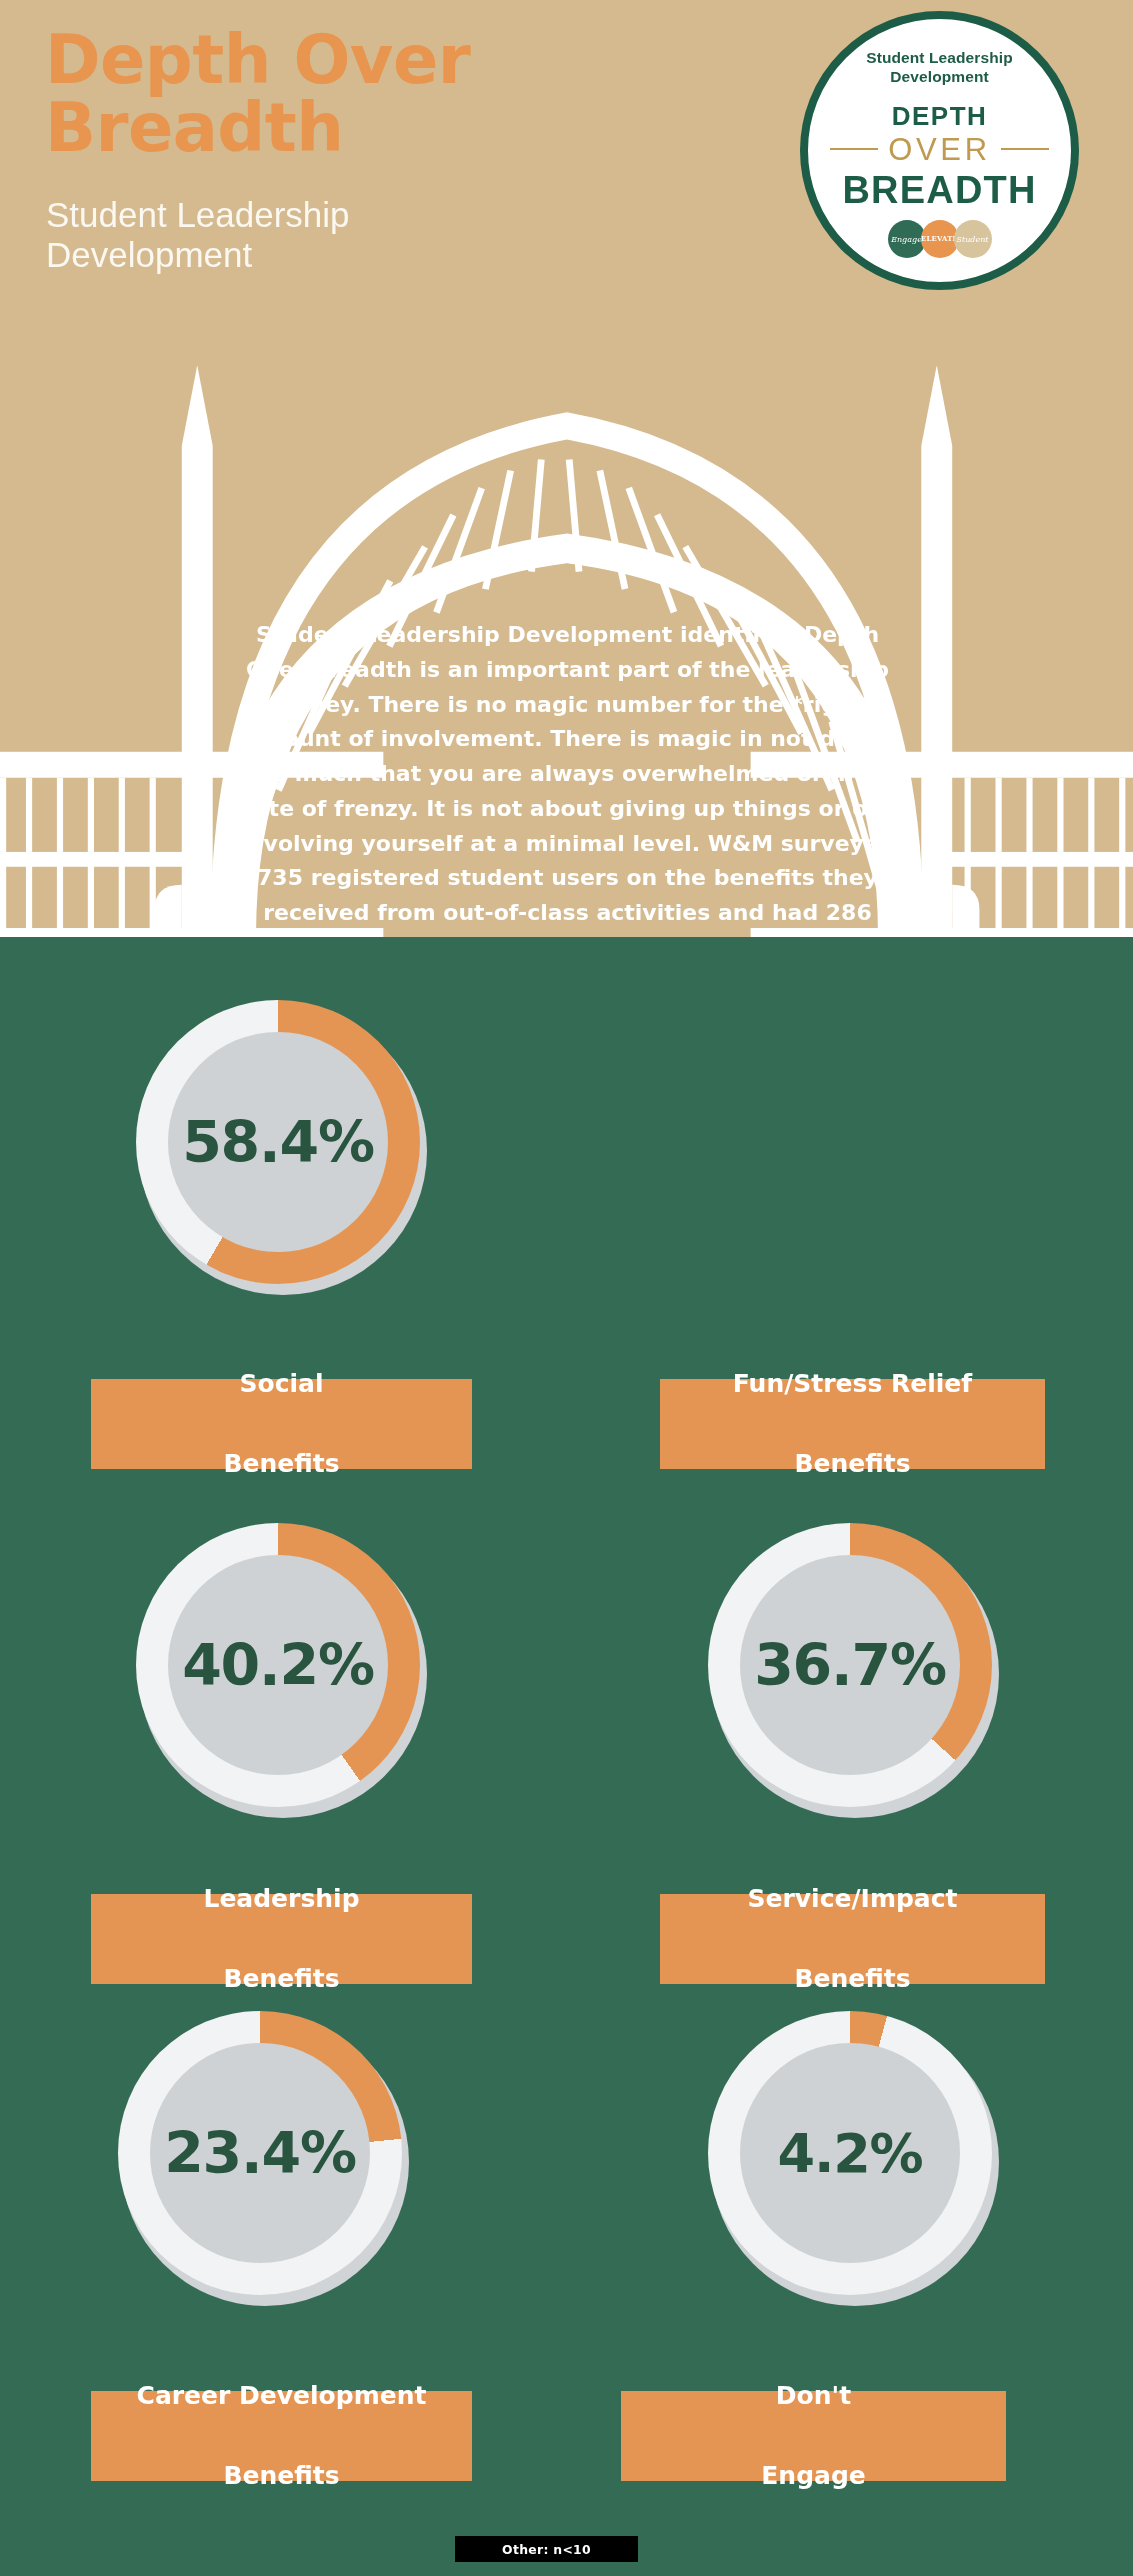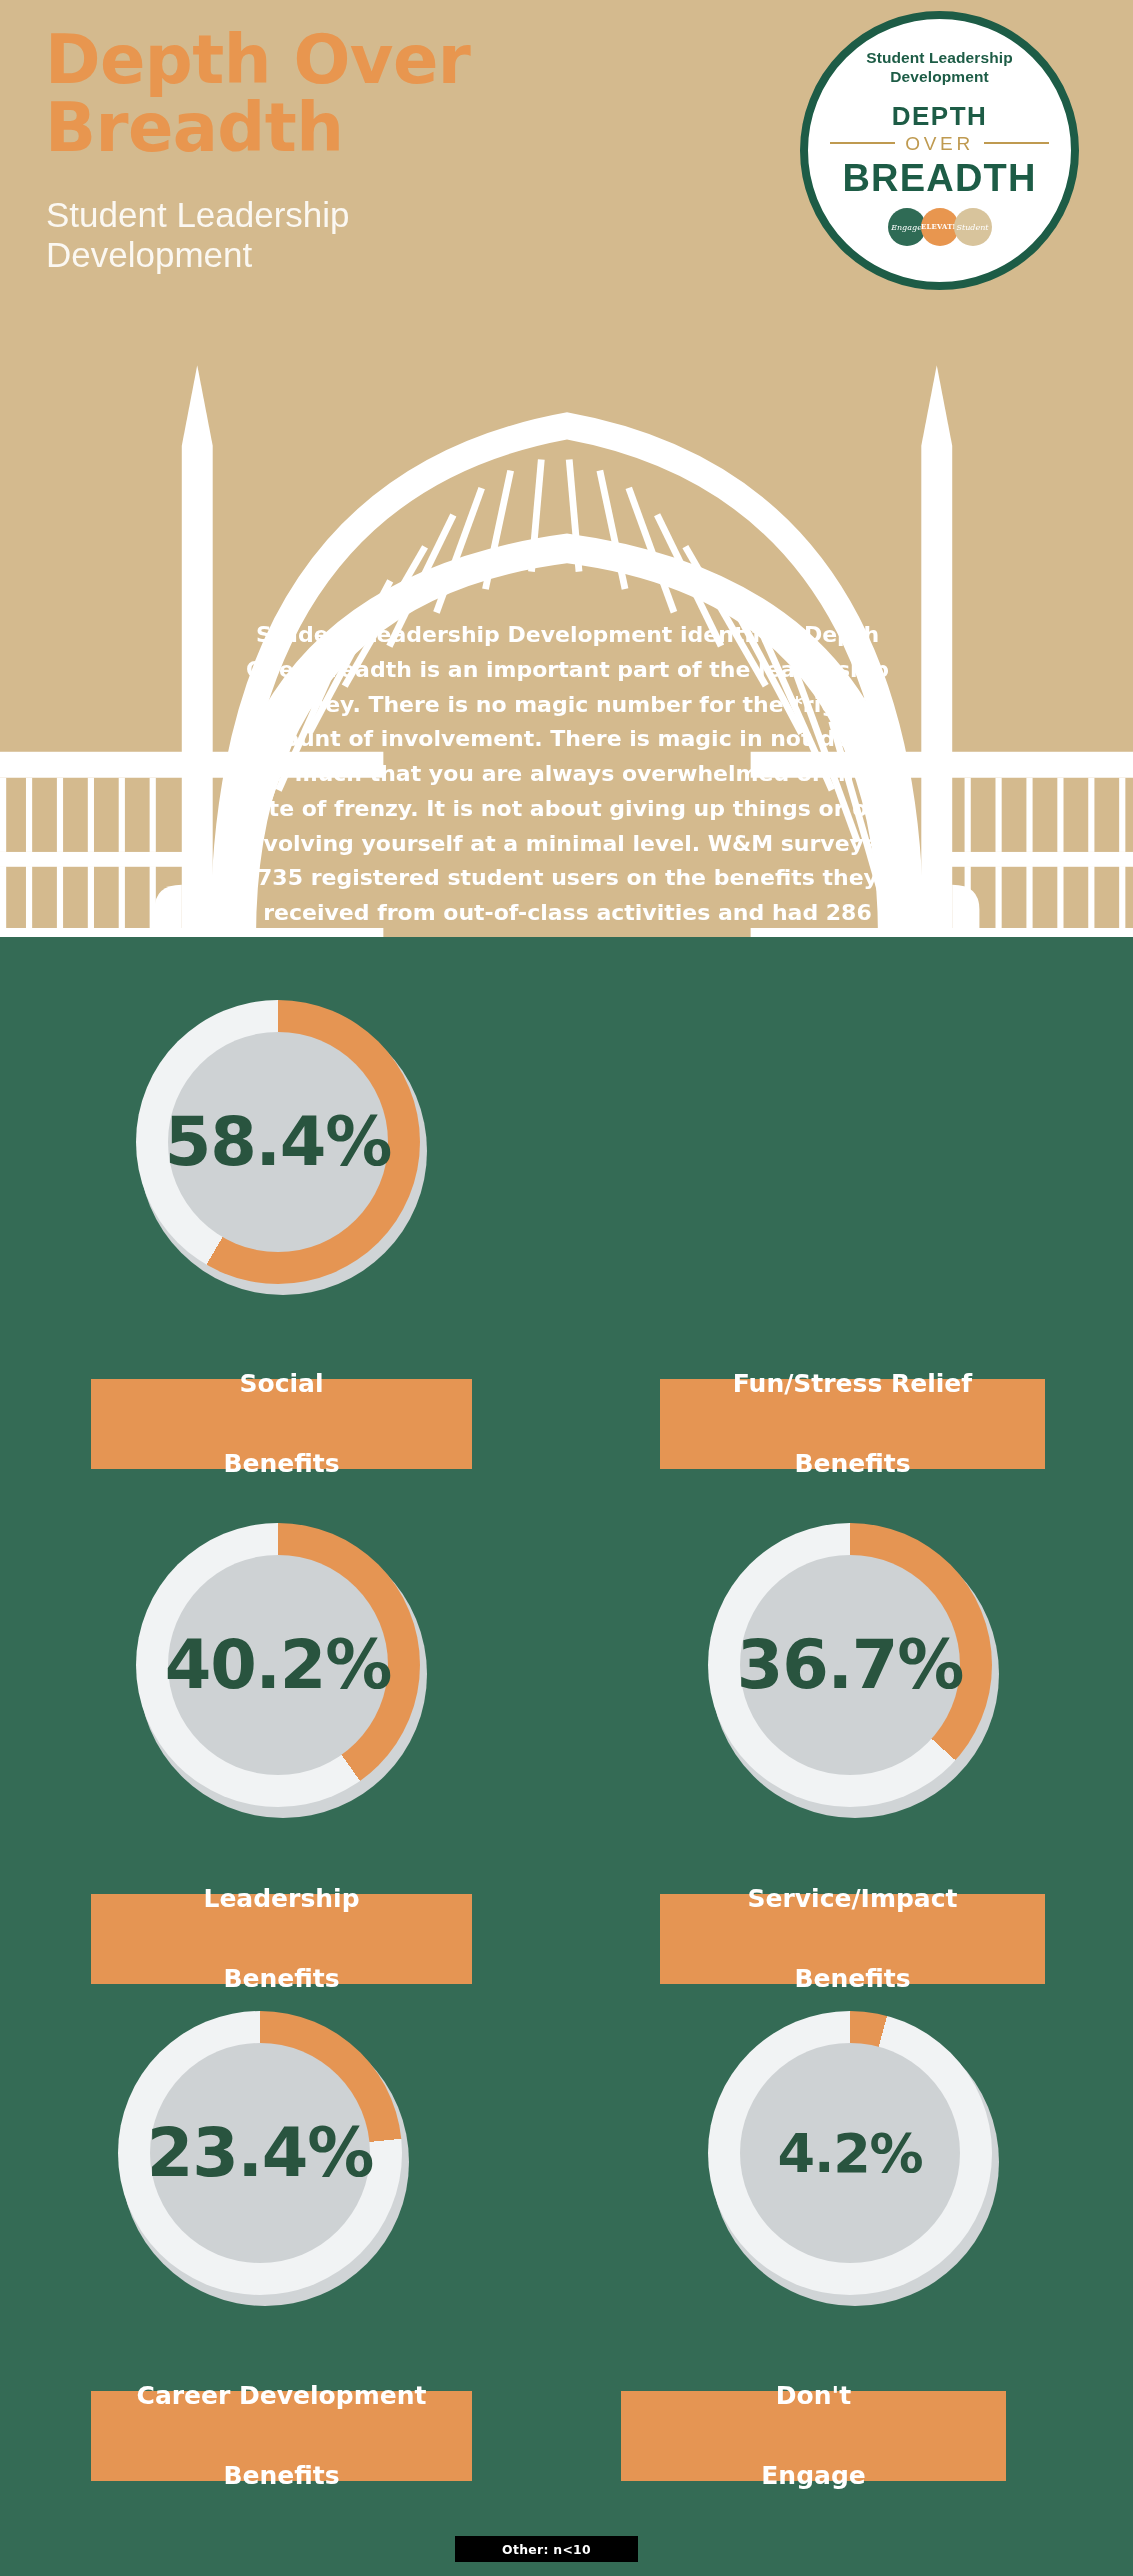--- a/index.html
+++ b/index.html
@@ -87,21 +87,21 @@
     margin-top: 5px;
     margin-bottom: 2.5px;
   }
   .logo-rule {
     flex: 1;
     height: 1.9px;
     background: #bf9a50;
   }
   .logo-over {
     padding: 0 10px;
-    font-size: 19px;
+    font-size: 31px;
     letter-spacing: 3.7px;
     font-weight: 400;
     color: #bf9a50;
     line-height: 1;
   }
   .logo-breadth {
     font-size: 38px;
     font-weight: 700;
     letter-spacing: 1.2px;
     color: #1d5c46;
@@ -176,21 +176,21 @@
     position: absolute;
     left: 35px; top: 35px;
     width: 220px; height: 220px;
     border-radius: 50%;
     background: #ced2d4;
     display: flex;
     align-items: center;
     justify-content: center;
   }
   .donut-value {
-    font-size: 67px;
+    font-size: 57px;
     font-weight: 700;
     color: #29543f;
     letter-spacing: -1.2px;
     font-family: "DejaVu Sans", sans-serif;
   }
   .donut-value.small { font-size: 54px; }
   .label-box {
     position: absolute;
     background: #e59553;
     display: flex;

